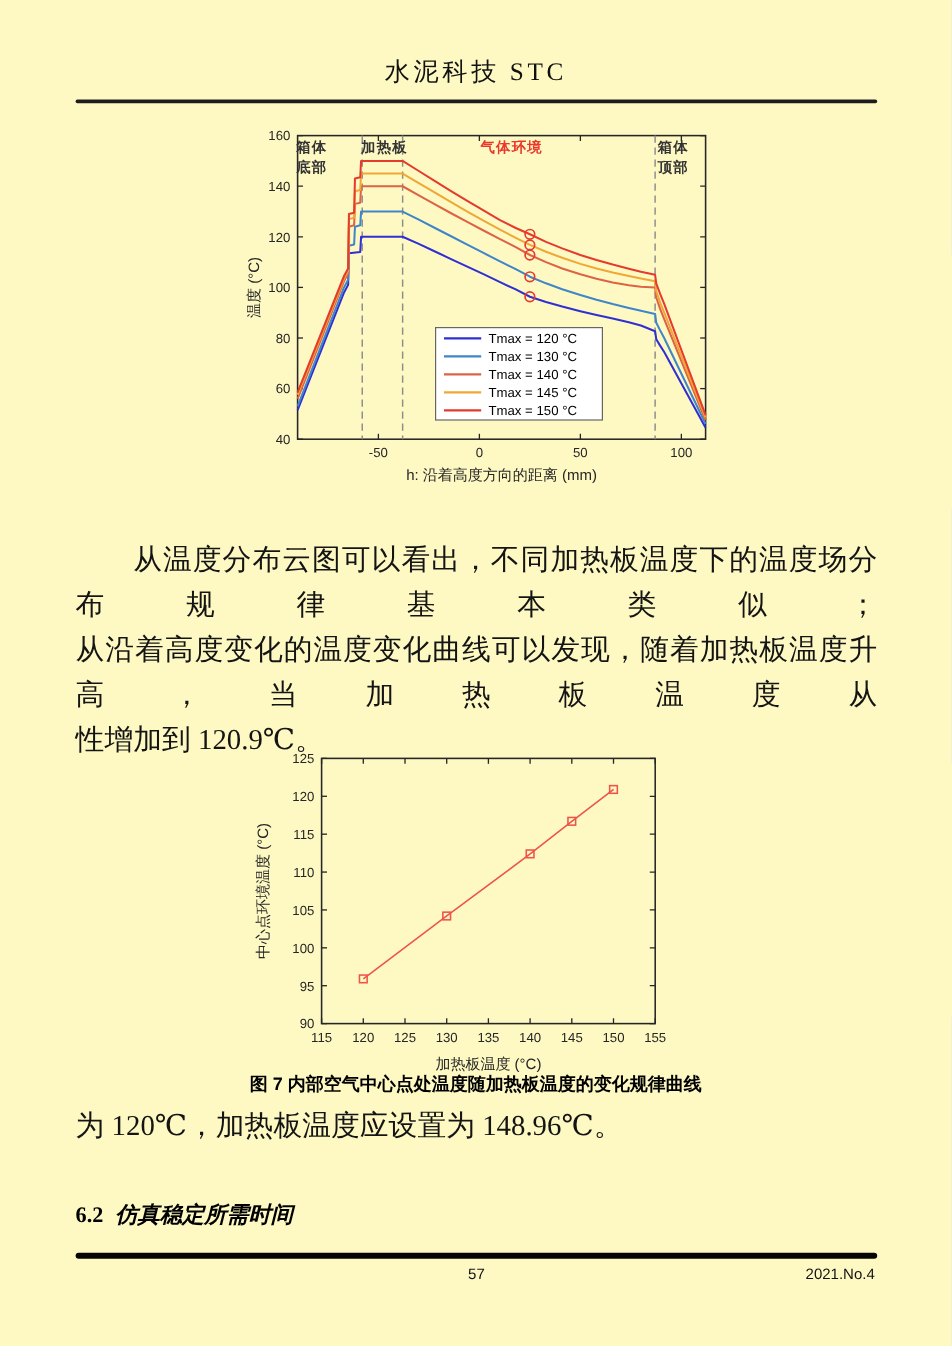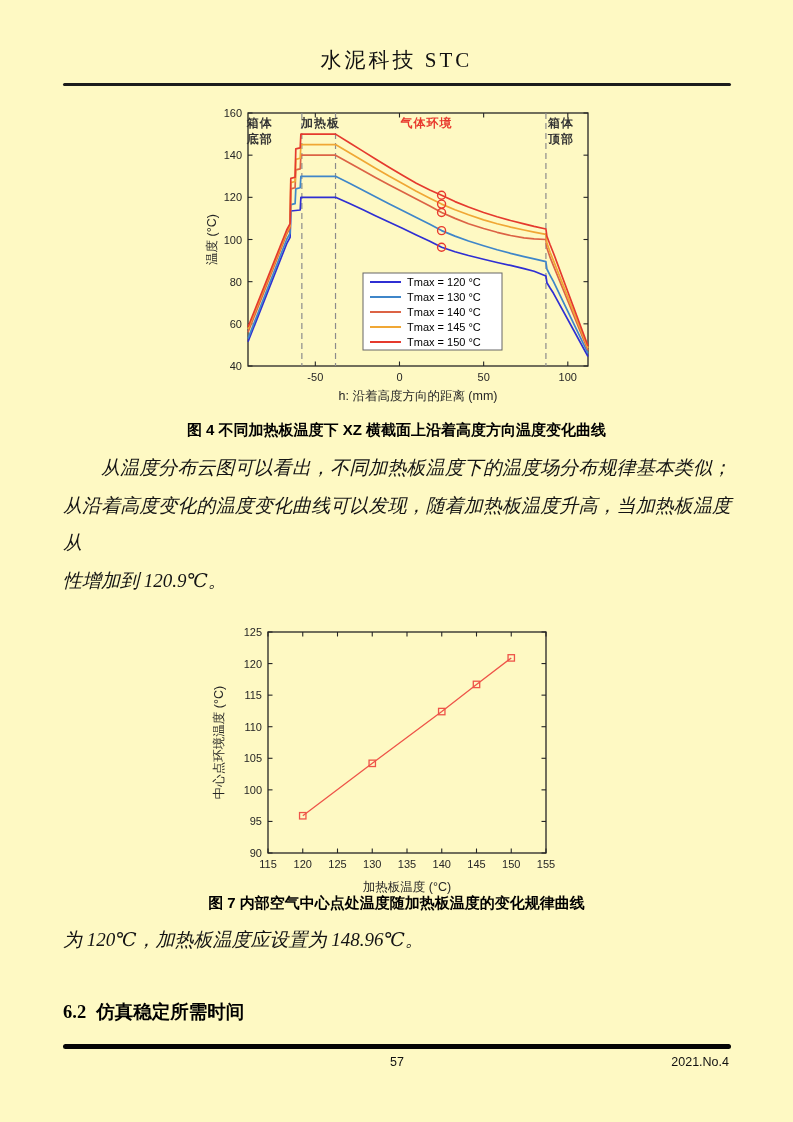--- a/index.html
+++ b/index.html
@@ -33,34 +33,33 @@
     font-family:"Liberation Sans","DejaVu Sans",sans-serif;
     font-weight:bold;font-size:15px;color:#000;
   }
   .fig4-caption{top:421px;}
   .fig5-caption{top:894px;}
   
   .para{position:absolute;left:63px;right:62px;}
   .para1{top:449px;}
   .para2{top:921px;}
   .body-line{
-    font-size:19px;line-height:37.6px;
+    font-size:24px;line-height:37.6px;
     text-align:justify;text-justify:inter-character;
     text-align-last:justify;
     white-space:normal;
-    font-style:italic;
   }
   .body-line.first{text-indent:2em;}
   .body-line.last{text-align-last:left;}
   .section-heading{
     position:absolute;left:63px;top:999px;
     font-size:18.5px;font-weight:bold;color:#000;
   }
   .section-heading .sec-no{font-family:"Liberation Serif","DejaVu Serif",serif;margin-right:10px;}
-  .section-heading .sec-title{font-family:"Liberation Sans","DejaVu Sans",sans-serif;}
+  .section-heading .sec-title{font-family:"Liberation Sans","DejaVu Sans",sans-serif;font-style:italic;}
   
   .footer-rule{
     position:absolute;top:1044px;left:63px;width:668px;height:5px;
     background:#050505;border-radius:3px;
   }
   .footer-row{
     position:absolute;top:1055px;left:63px;width:668px;height:20px;
     font-family:"Liberation Sans","DejaVu Sans",sans-serif;
     font-size:12.5px;color:#111;text-decoration:underline;
   }
@@ -138,21 +137,20 @@
       <line x1="165" y1="196" x2="196" y2="196" stroke="#3f86c9" stroke-width="2"></line>
       <text x="202" y="200" font-size="11" fill="#000">Tmax = 130 °C</text>
       <line x1="165" y1="211" x2="196" y2="211" stroke="#dc6345" stroke-width="2"></line>
       <text x="202" y="215" font-size="11" fill="#000">Tmax = 140 °C</text>
       <line x1="165" y1="226" x2="196" y2="226" stroke="#f0a735" stroke-width="2"></line>
       <text x="202" y="230" font-size="11" fill="#000">Tmax = 145 °C</text>
       <line x1="165" y1="241" x2="196" y2="241" stroke="#e53a2e" stroke-width="2"></line>
       <text x="202" y="245" font-size="11" fill="#000">Tmax = 150 °C</text>
     </svg>
 
-  <div class="fig-caption fig4-caption">图 4 不同加热板温度下 XZ 横截面上沿着高度方向温度变化曲线</div>
 
   <div class="para para1">
     <div class="body-line first">从温度分布云图可以看出，不同加热板温度下的温度场分布规律基本类似；</div>
     <div class="body-line">从沿着高度变化的温度变化曲线可以发现，随着加热板温度升高，当加热板温度从</div>
     <div class="body-line last">性增加到 120.9℃。</div>
   </div>
 
   <svg class="fig5-chart" width="380" height="300" viewBox="0 0 380 300">
       <rect x="60" y="14" width="278" height="221" fill="none" stroke="#262626" stroke-width="1.3"></rect>
       <line x1="60" y1="235" x2="60" y2="230.5" stroke="#262626" stroke-width="1.1"></line>

